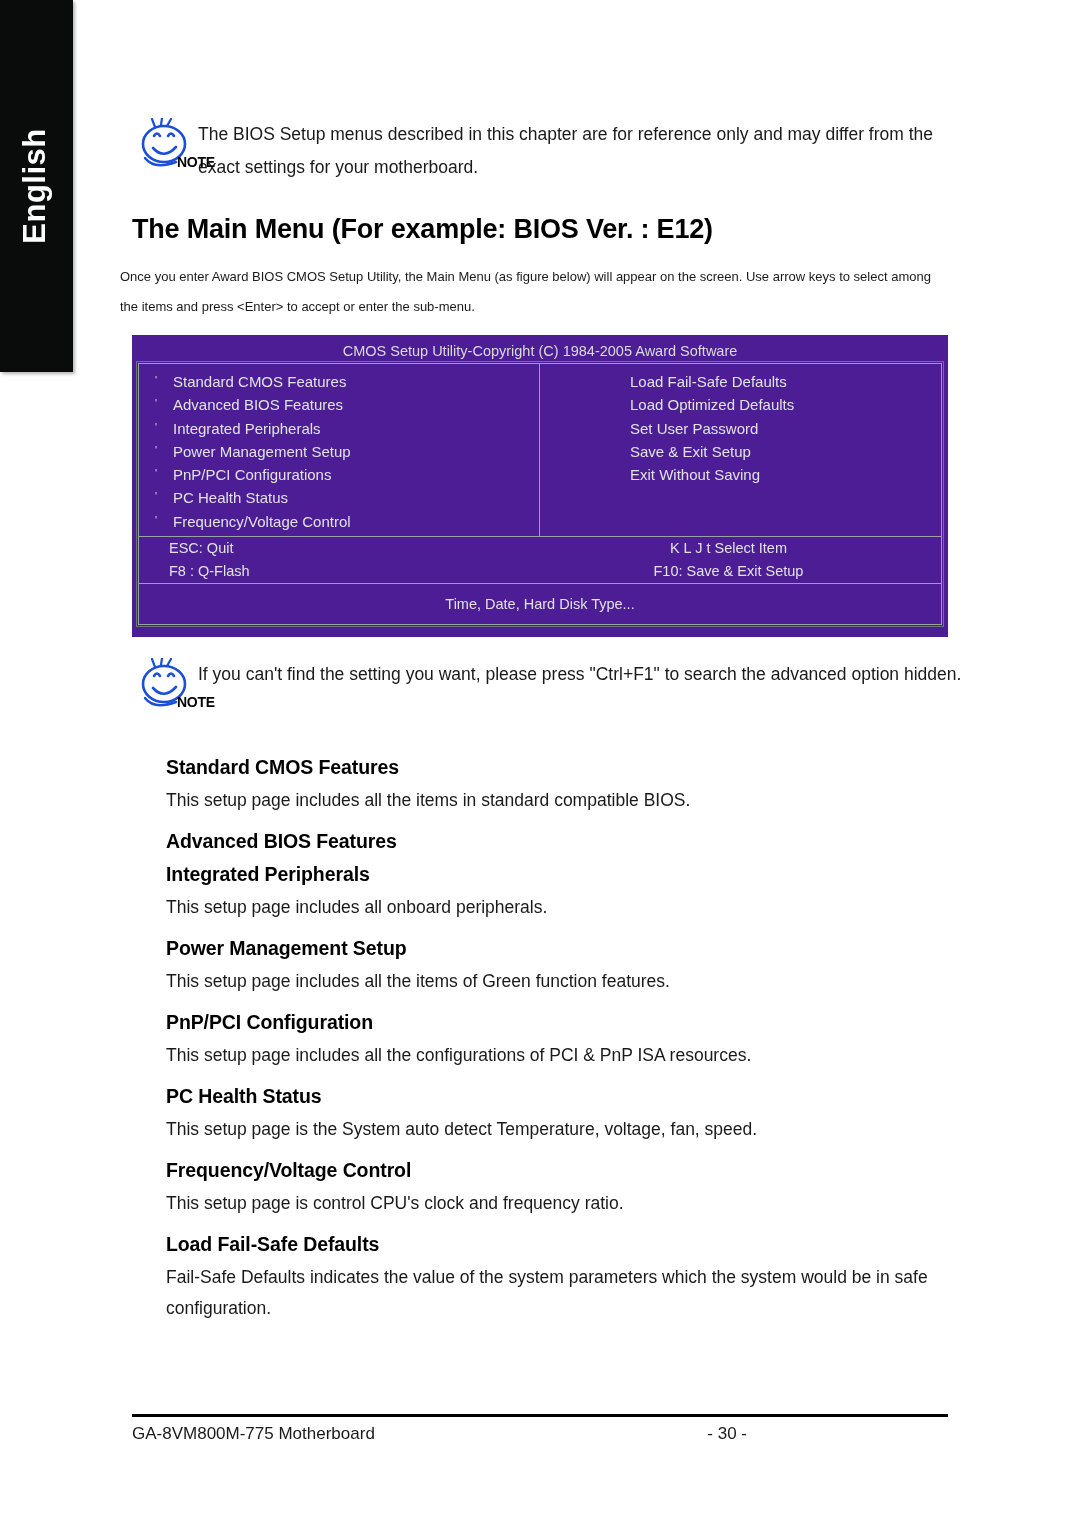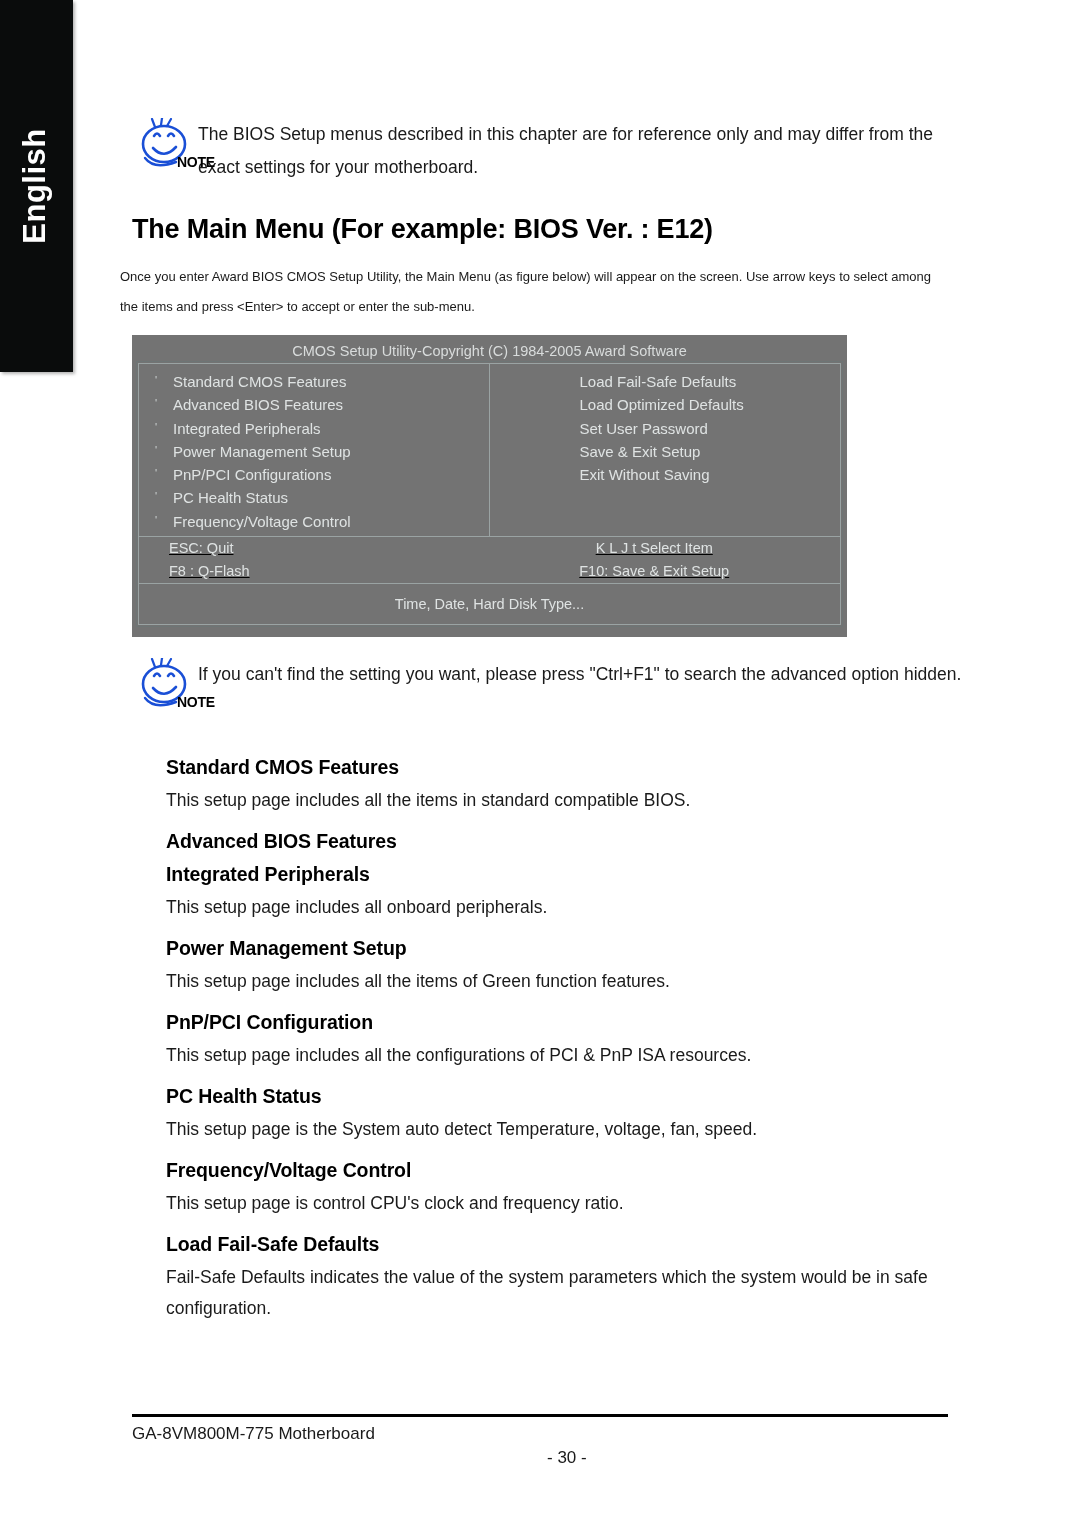--- a/index.html
+++ b/index.html
@@ -99,23 +99,23 @@
     font-size: 13px;
     line-height: 30px;
     color: #1a1a1a;
   }
 
   
   .bios {
     position: absolute;
     left: 132px;
     top: 335px;
-    width: 715px;
+    width: 816px;
     height: 302px;
-    background: #737373;
+    background: #4c1d95;
     font-family: "Liberation Sans", sans-serif;
     box-sizing: border-box;
     padding: 4px 6px 6px 6px;
   }
   .bios-title {
     text-align: center;
     color: #d9dcdc;
     font-size: 14.5px;
     line-height: 24px;
     height: 24px;
@@ -172,21 +172,20 @@
   .bios-keys {
     height: 46px;
     display: flex;
     flex-direction: column;
     border-bottom: 1px solid #9aa3a3;
   }
   .bios-key-row {
     display: flex;
     height: 23px;
     line-height: 23px;
-    text-decoration: underline;
   }
   .bios-key-left {
     width: 47%;
     color: #dfe3e3;
     font-size: 14.5px;
     padding-left: 30px;
     box-sizing: border-box;
   }
   .bios-key-right {
     width: 53%;
@@ -239,21 +238,21 @@
   .footer {
     position: absolute;
     left: 132px;
     top: 1424px;
     width: 816px;
     display: flex;
     font-size: 17px;
     color: #1a1a1a;
   }
   .footer-left { width: 415px; }
-  .footer-center { width: 200px; text-align: left; margin-top: 24px; }
+  .footer-center { width: 200px; text-align: right; }
 </style>
 </head>
 <body>
 
 <div class="lang-tab">
   <div class="lang-tab-label">English</div>
 </div>
 
 <div class="note" id="note-top">
   <div class="note-icon">

